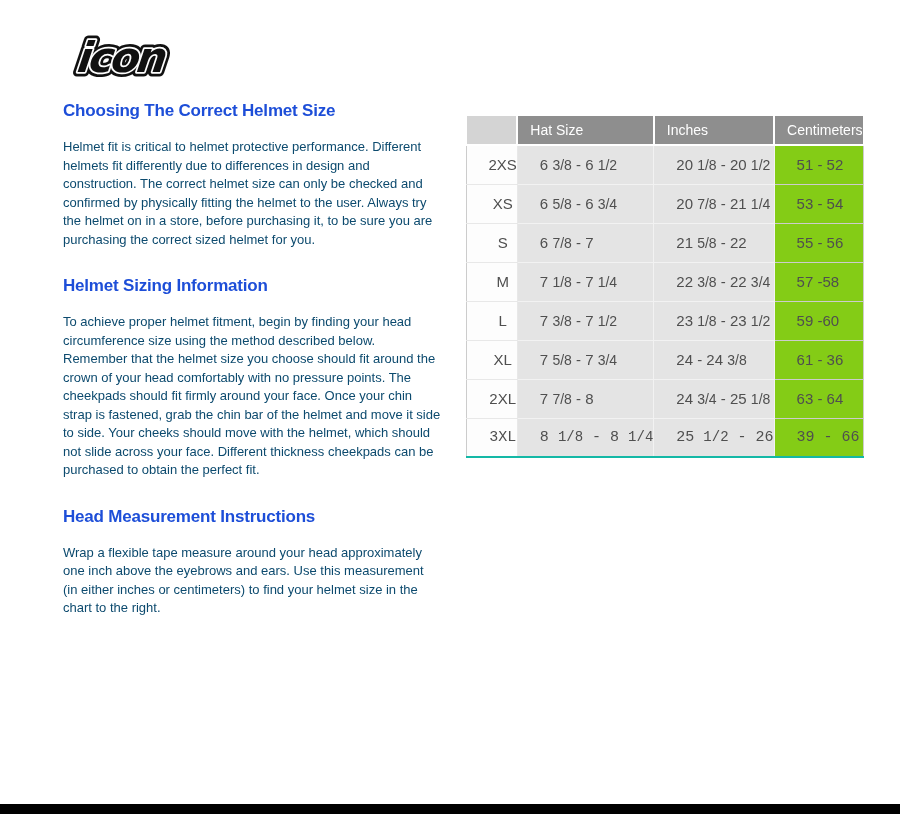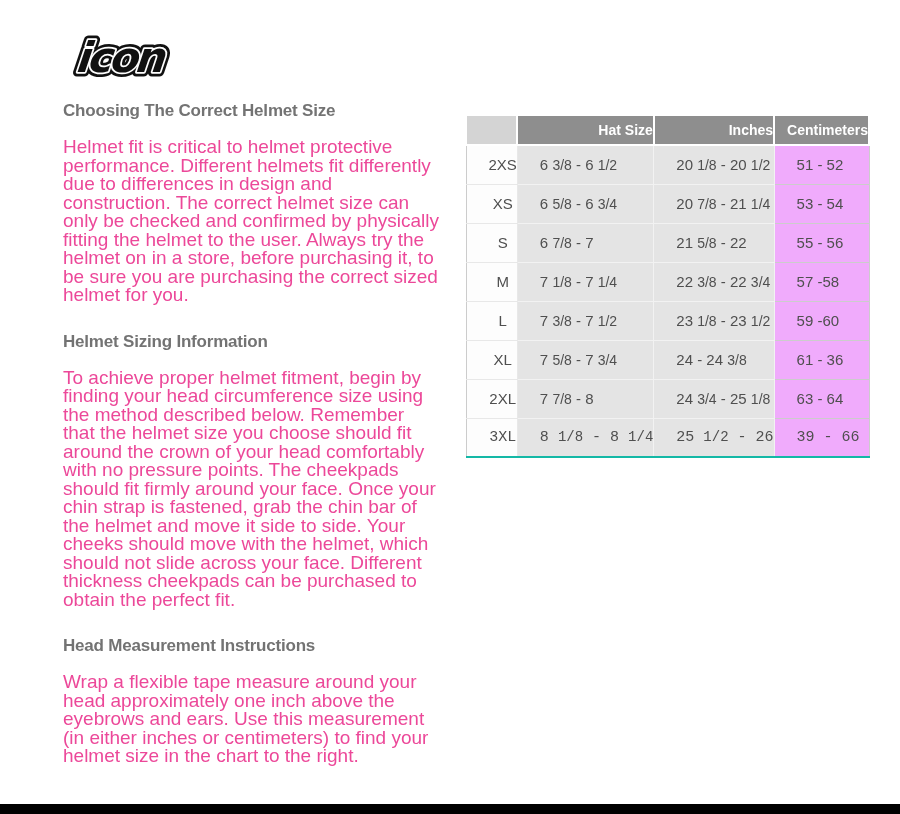--- a/index.html
+++ b/index.html
@@ -6,47 +6,47 @@
   html,body { margin:0; padding:0; }
   body {
     width:900px; height:814px; position:relative; overflow:hidden;
     background:#ffffff;
     font-family:"Liberation Sans", sans-serif;
   }
   .logo { position:absolute; left:58px; top:32px; }
   .col-left  { position:absolute; left:63px;  top:100px; width:378px; }
   .col-right { position:absolute; left:465px; top:100px; width:383px; }
   h2.sec {
-    font-size:17px; line-height:22px; font-weight:bold; color:#737373;
+    font-size:17px; line-height:22px; font-weight:bold; color:#1d4ed8;
     margin:0 0 16px 0; letter-spacing:-0.2px;
   }
   p.body {
-    font-size:19px; line-height:18.5px; color:#ec4899; margin:0 0 26px 0;
+    font-size:13px; line-height:18.5px; color:#0c4a6e; margin:0 0 26px 0;
   }
   table.size-chart {
     border-collapse:collapse; width:383px; margin-top:14px;
     border:1px solid #cccccc;
   }
   table.size-chart th {
-    background:#8e8e8e; color:#ffffff; font-size:14px; font-weight:bold;
-    text-align:right; padding:6px 0 6px 12px; height:30px;
+    background:#8e8e8e; color:#ffffff; font-size:14px; font-weight:normal;
+    text-align:left; padding:6px 0 6px 12px; height:30px;
     border:2px solid #ffffff;
   }
   table.size-chart th.corner { background:#d4d4d4; width:38px; padding:0; }
   table.size-chart td {
     height:39px; font-size:15px; color:#4f4f4f; padding:0 0 0 22px;
     white-space:nowrap;
   }
   td.lab {
     background:#fdfdfd; color:#3c3c3c; font-size:14px; text-align:center;
     padding:0; width:38px;
     border:1px solid #e8e8e8; border-left:1px solid #cccccc;
   }
   td.g { background:#e4e4e4; border:1px solid #f2f2f2; width:115px; }
-  td.l { background:#f0abfc; border:1px solid #cccccc; width:115px; }
+  td.l { background:#84cc16; border:1px solid #cccccc; width:115px; }
   tr:last-child td { border-bottom:2px solid #14b8a6;font-family:Liberation Mono, monospace; }
   .fr { font-size:14px; }
   .footer-bar {
     position:absolute; left:0; bottom:0; width:900px; height:10px;
     background:#000000;
   }
 </style>
 </head>
 <body>
 

